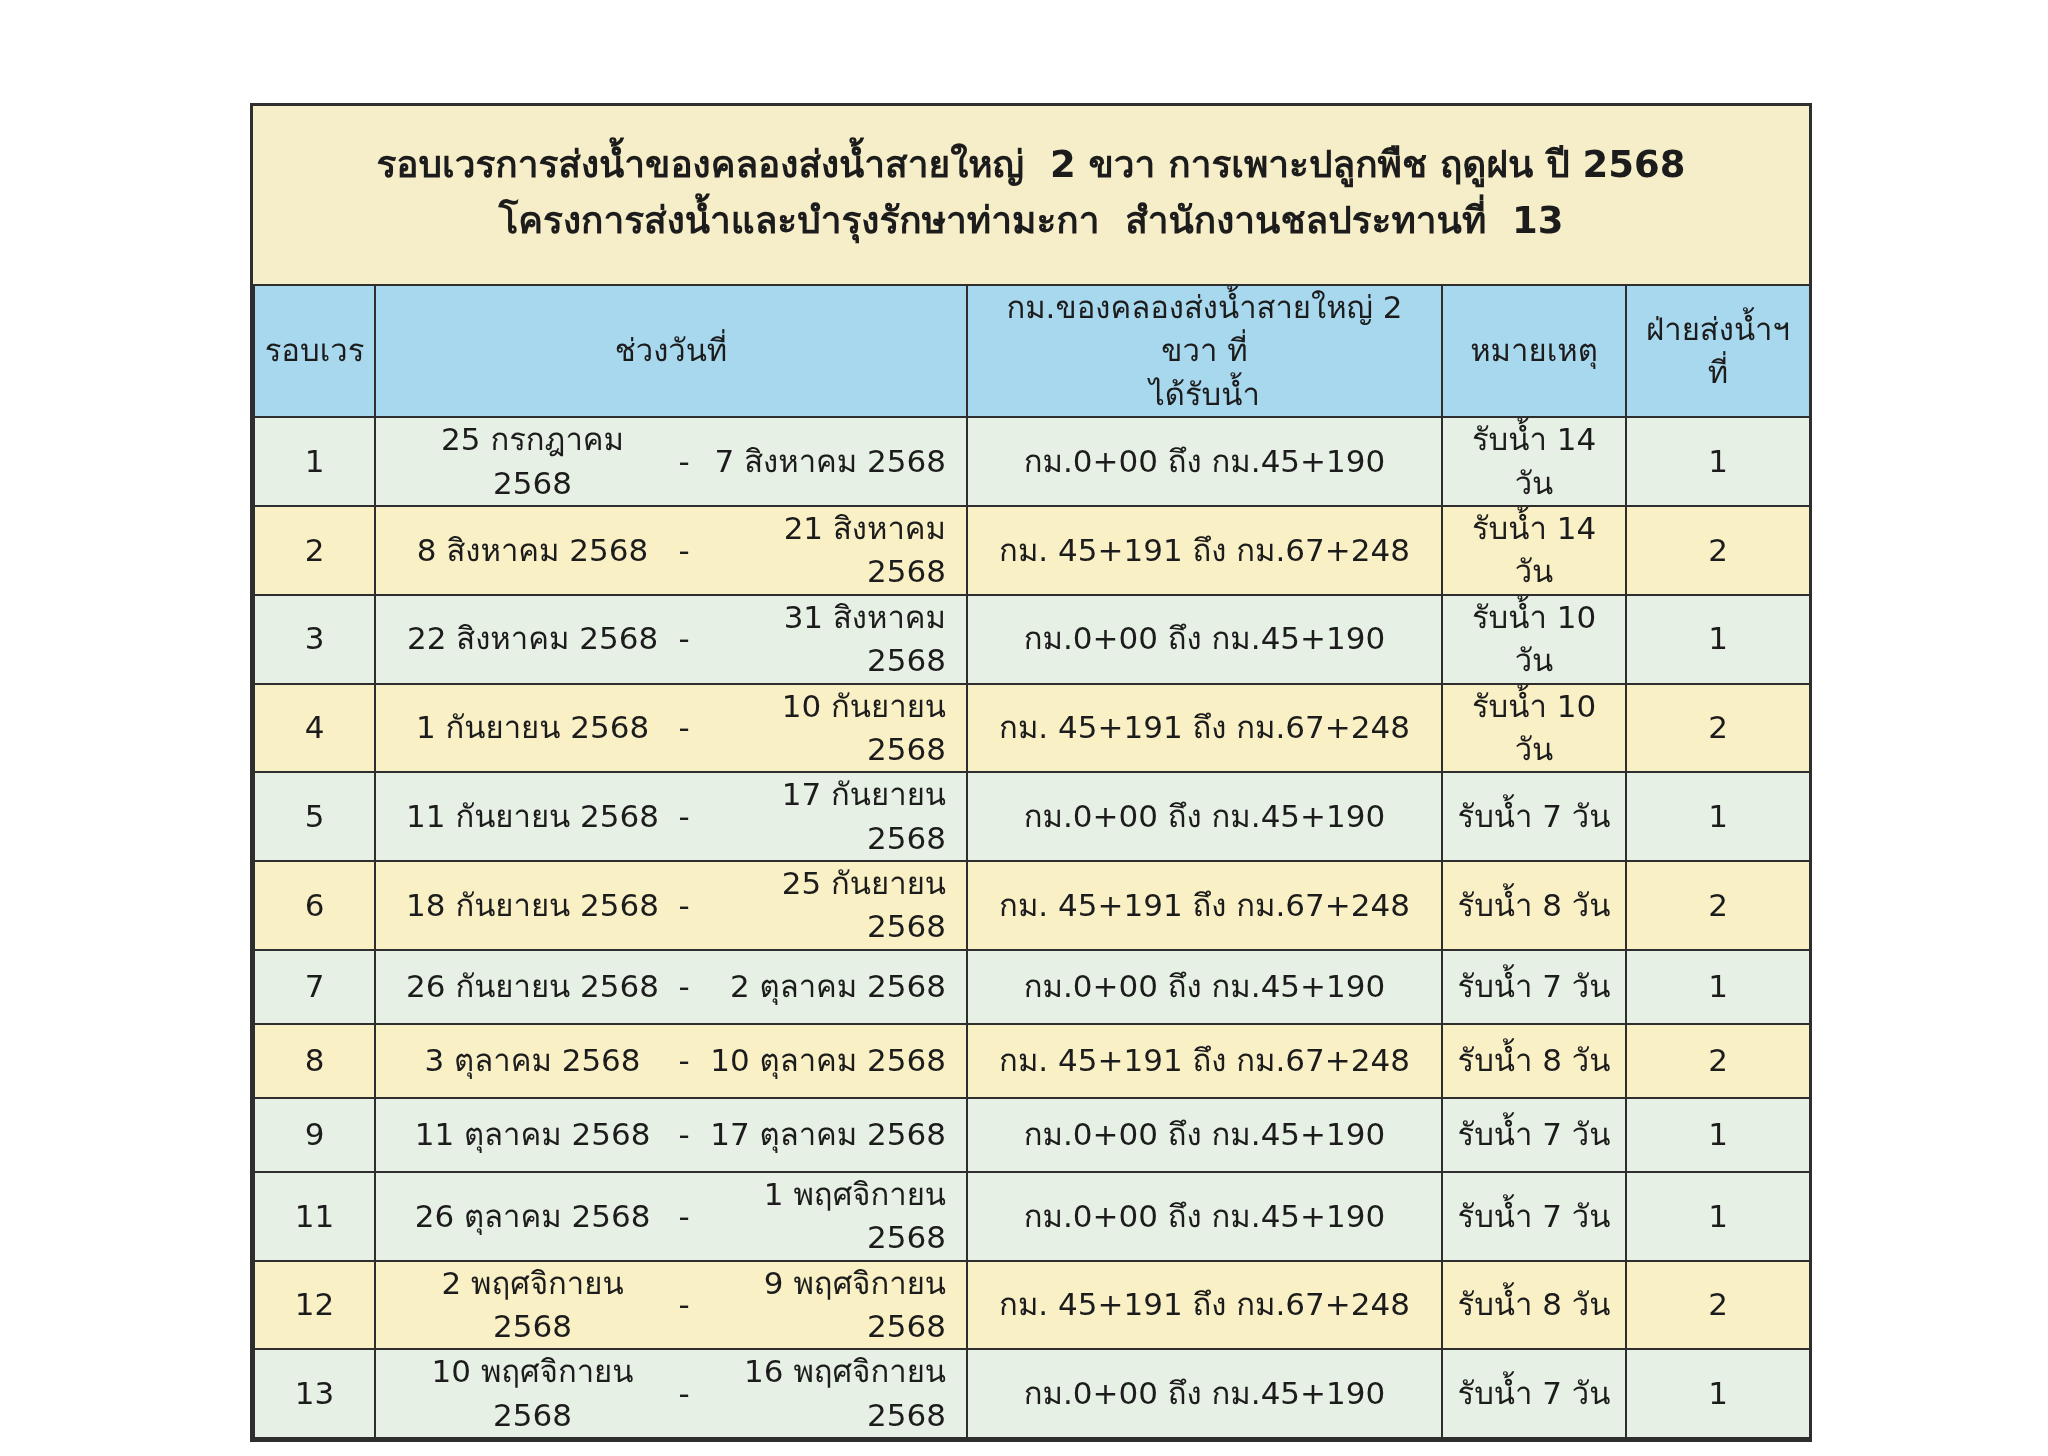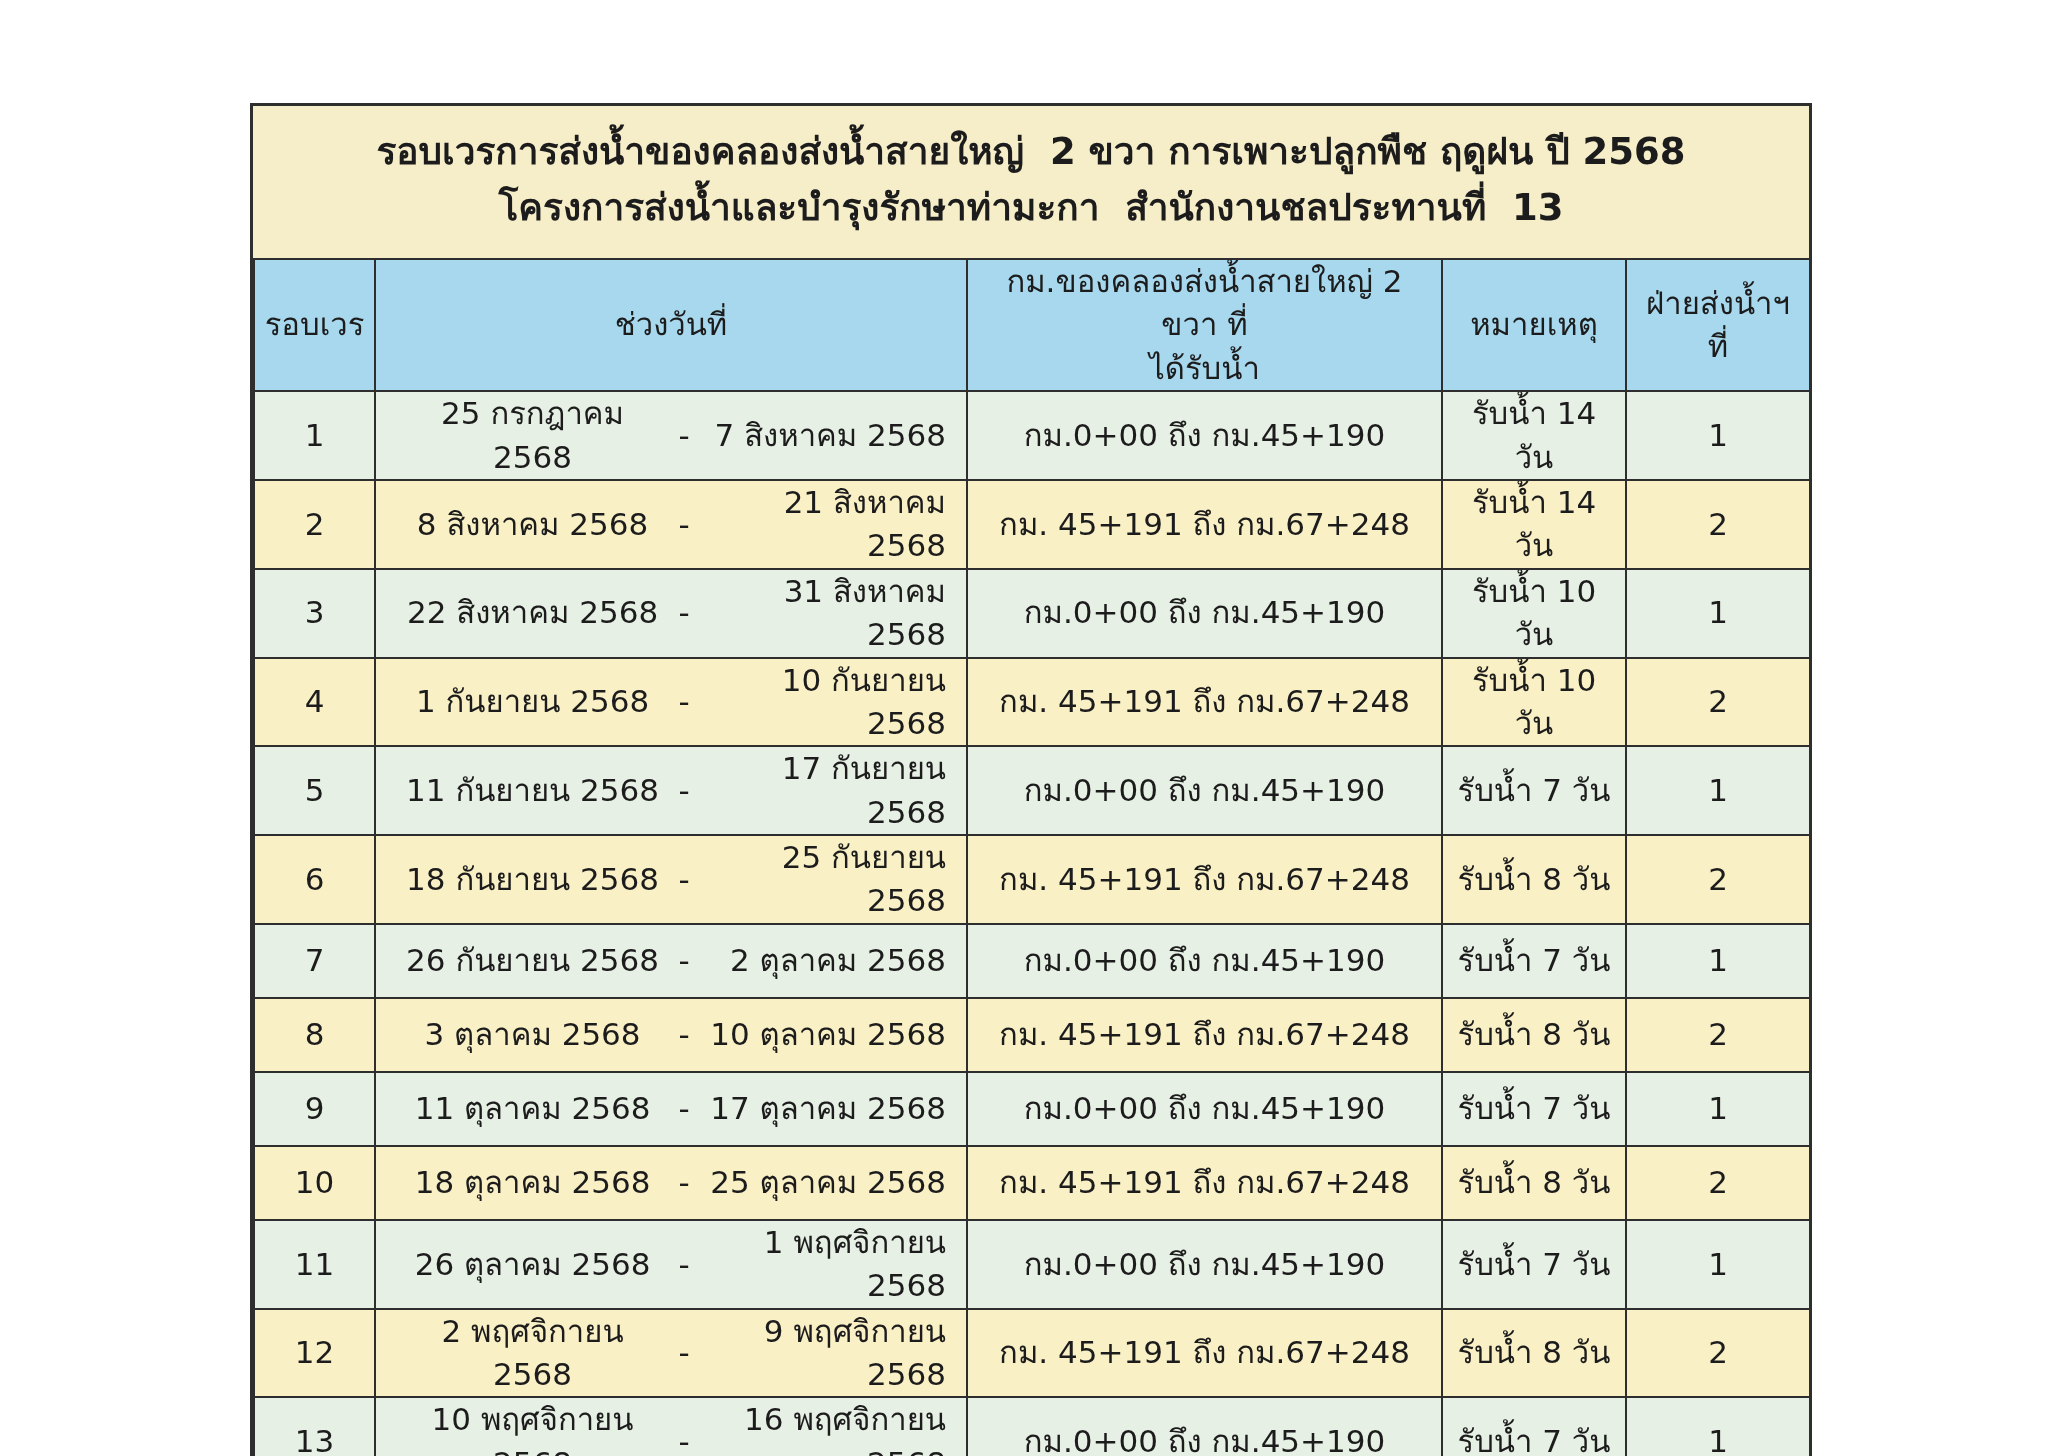--- a/index.html
+++ b/index.html
@@ -23,21 +23,21 @@
   .doc-table{
     position:absolute;
     left:250px;
     top:103px;
     width:1562px;
     border:3px solid var(--c-border);
     background:var(--c-title-band);
   }
   .title-band{
     background:var(--c-title-band);
-    height:152px;
+    height:178px;
     display:flex;
     flex-direction:column;
     justify-content:center;
     align-items:center;
     gap:6px;
     padding:6px 10px 10px 10px;
   }
   .title-line{
     font-size:37px;
     font-weight:bold;
@@ -225,33 +225,20 @@
               <div class="date-wrap">
                 <span class="date-start">11 ตุลาคม 2568</span>
                 <span class="date-dash">-</span>
                 <span class="date-end">17 ตุลาคม 2568</span>
               </div>
             </td>
             <td>กม.0+00 ถึง กม.45+190</td>
             <td>รับน้ำ 7 วัน</td>
             <td>1</td>
           </tr>
-          <tr class="even">
-            <td>10</td>
-            <td class="date-range-cell">
-              <div class="date-wrap">
-                <span class="date-start">18 ตุลาคม 2568</span>
-                <span class="date-dash">-</span>
-                <span class="date-end">25 ตุลาคม 2568</span>
-              </div>
-            </td>
-            <td>กม. 45+191 ถึง กม.67+248</td>
-            <td>รับน้ำ 8 วัน</td>
-            <td>2</td>
-          </tr>
           <tr class="odd">
             <td>11</td>
             <td class="date-range-cell">
               <div class="date-wrap">
                 <span class="date-start">26 ตุลาคม 2568</span>
                 <span class="date-dash">-</span>
                 <span class="date-end">1 พฤศจิกายน 2568</span>
               </div>
             </td>
             <td>กม.0+00 ถึง กม.45+190</td>

